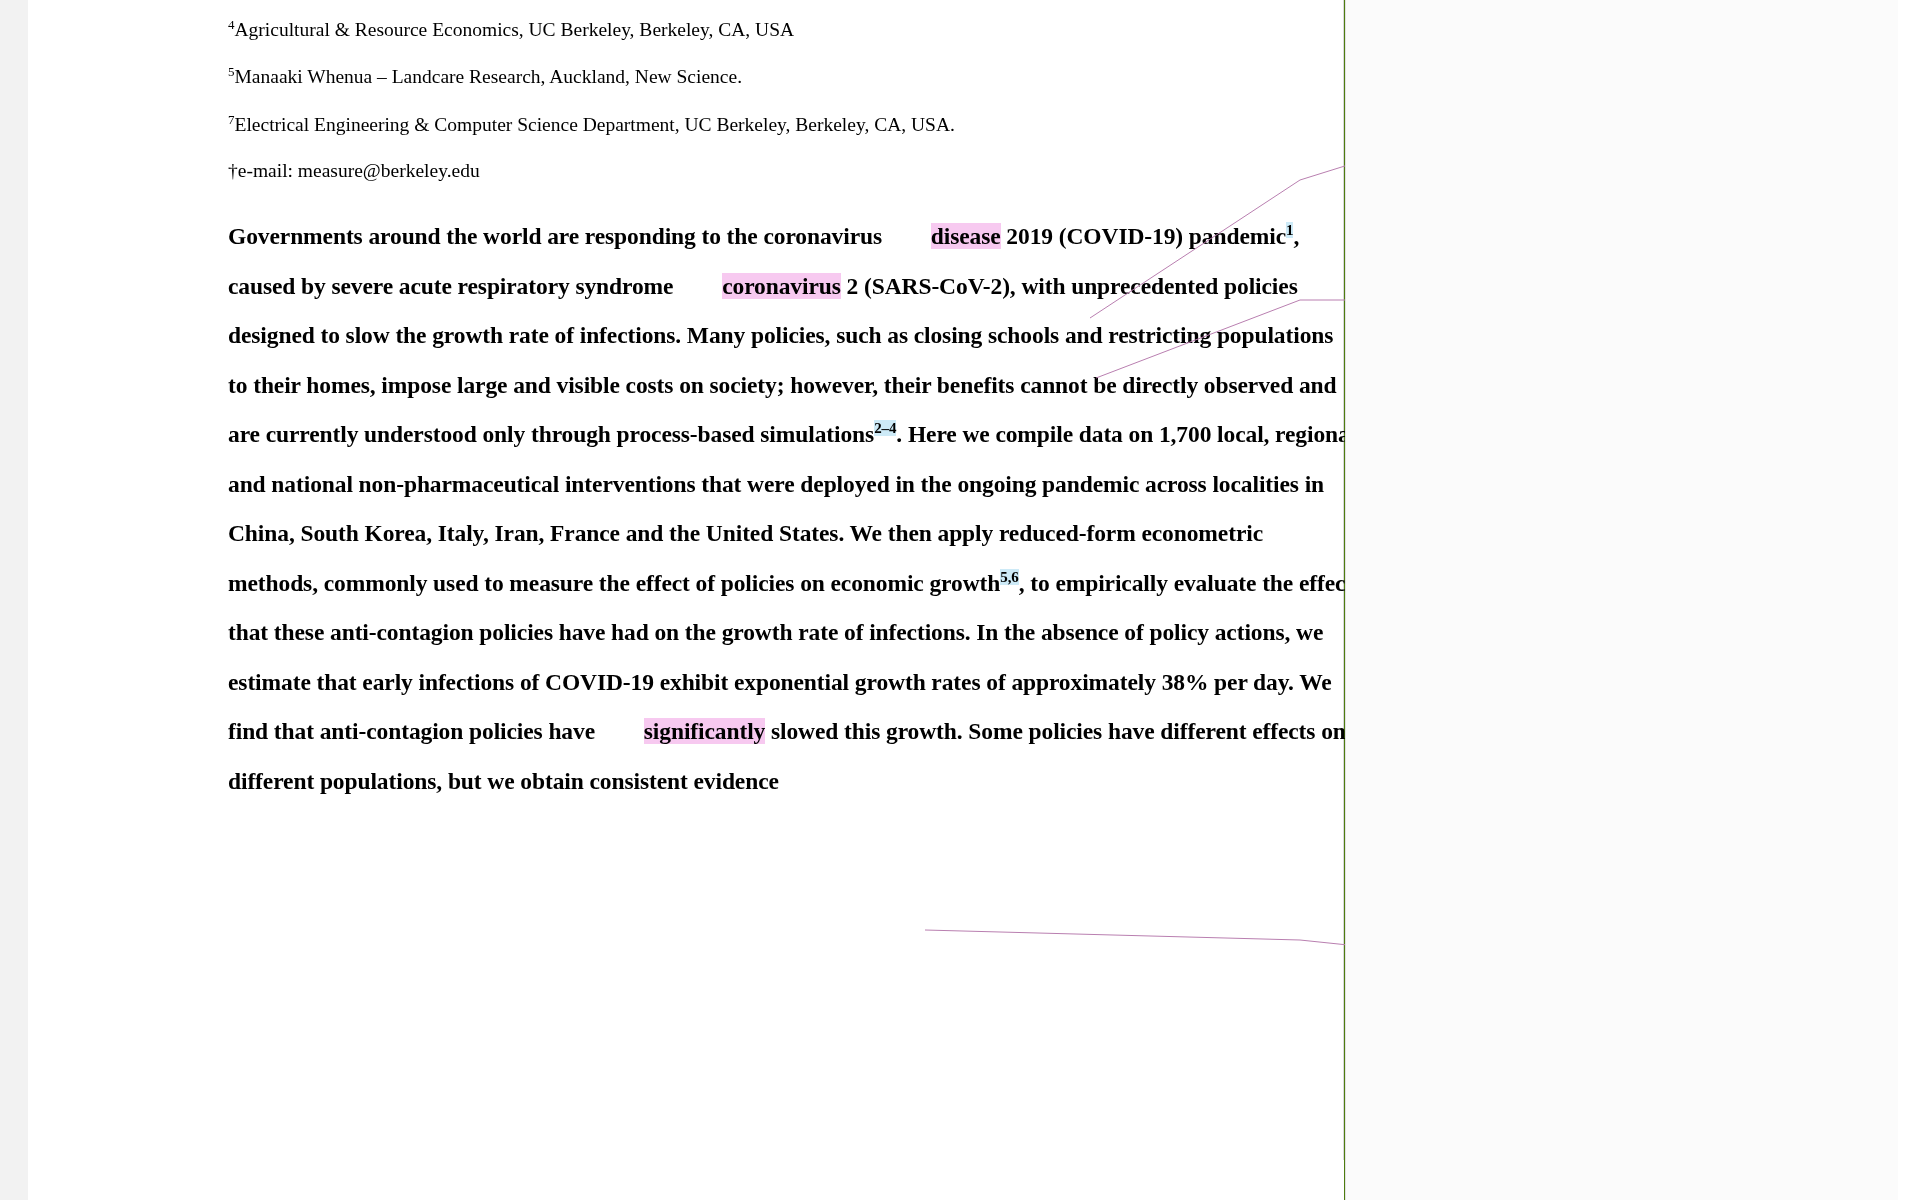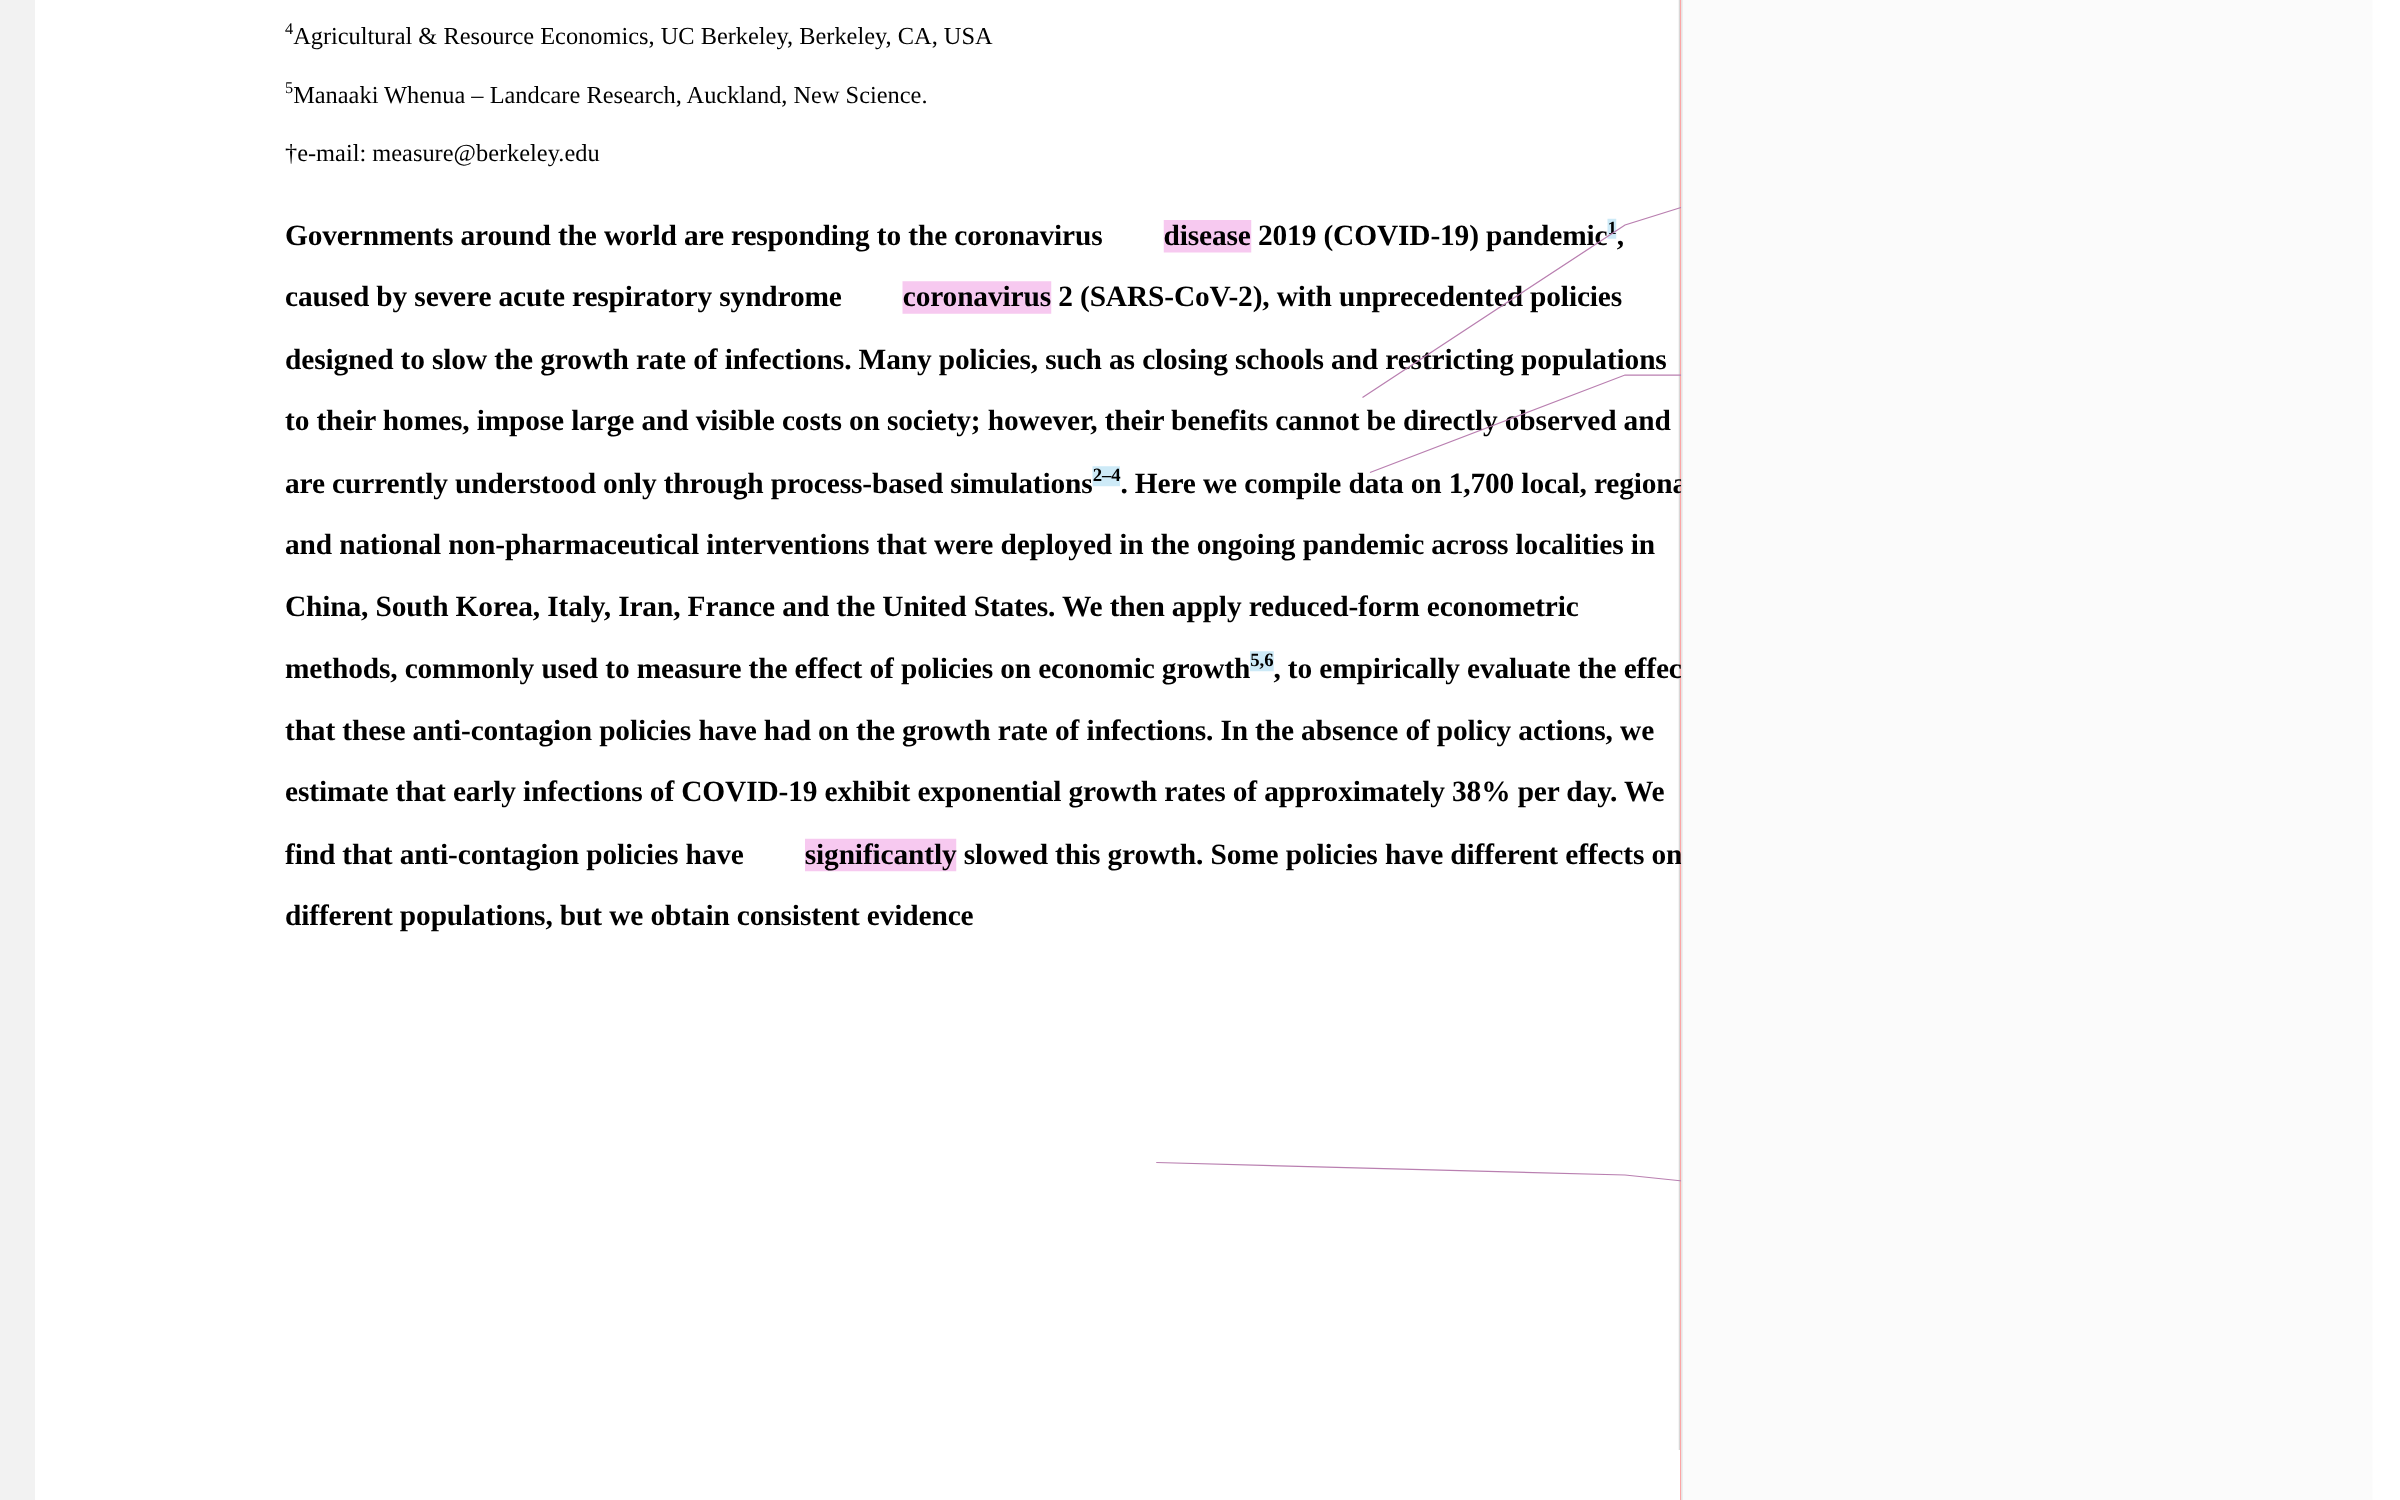--- a/index.html
+++ b/index.html
@@ -10,21 +10,21 @@
     height: 1200px;
     overflow: hidden;
   }
   body {
     font-family: "Liberation Serif", serif;
   }
   #page {
     position: relative;
     width: 1836px;
     height: 1200px;
-    background: #fca5a5;
+    background: #4d7c0f;
   }
   
   .gutter-left {
     position: absolute;
     left: 0; top: 0;
     width: 28px; height: 1200px;
     background: #f2f2f2;
   }
   .gutter-right {
     position: absolute;
@@ -129,20 +129,23 @@
 
       <div class="affil">
         <sup>4</sup><span>Agricultural &amp; Resource Economics, UC Berkeley, Berkeley, CA, USA</span>
       </div>
 
       <div class="affil">
         <sup>5</sup><span>Manaaki Whenua – Landcare Research, Auckland, New Science.</span>
       </div>
 
 
+      <div class="affil">
+        <sup>7</sup><span>Electrical Engineering &amp; Computer Science Department, UC Berkeley, Berkeley, CA, USA.</span>
+      </div>
 
       <div class="email">†e-mail: measure@berkeley.edu</div>
 
       <div class="abstract">
         <span>Governments around the world are responding to the coronavirus </span><span class="hl-pink">disease</span><span> 2019 (COVID-19) pandemic</span><sup class="hl-blue">1</sup><span>, caused by severe acute respiratory syndrome </span><span class="hl-pink">coronavirus</span><span> 2 (SARS-CoV-2), with unprecedented policies designed to slow the growth rate of infections. Many policies, such as closing schools and restricting populations to their homes, impose large and visible costs on society; however, their benefits cannot be directly observed and are currently understood only through process-based simulations</span><sup class="hl-blue">2–4</sup><span>. Here we compile data on 1,700 local, regional and national non-pharmaceutical interventions that were deployed in the ongoing pandemic across localities in China, South Korea, Italy, Iran, France and the United States. We then apply reduced-form econometric methods, commonly used to measure the effect of policies on economic growth</span><sup class="hl-blue">5,6</sup><span>, to empirically evaluate the effect that these anti-contagion policies have had on the growth rate of infections. In the absence of policy actions, we estimate that early infections of COVID-19 exhibit exponential growth rates of approximately 38% per day. We find that anti-contagion policies have </span><span class="hl-pink">significantly</span><span> slowed this growth. Some policies have different effects on different populations, but we obtain consistent evidence</span>
       </div>
     </div>
 
   </div>
 

